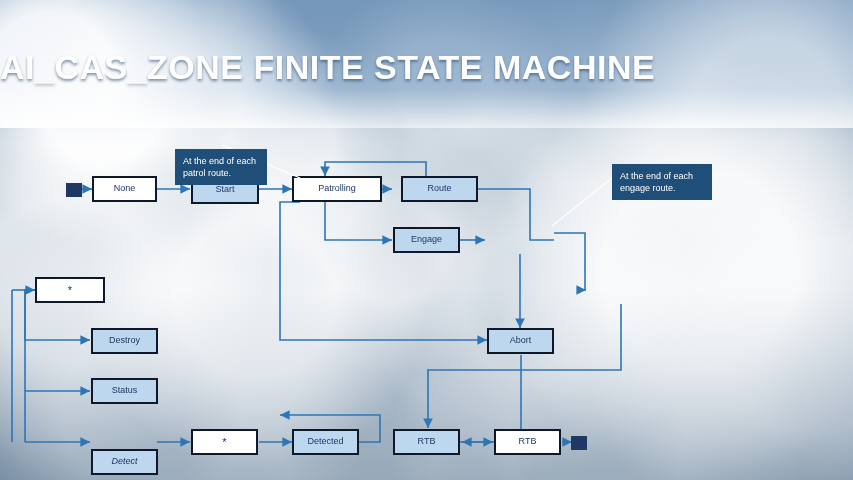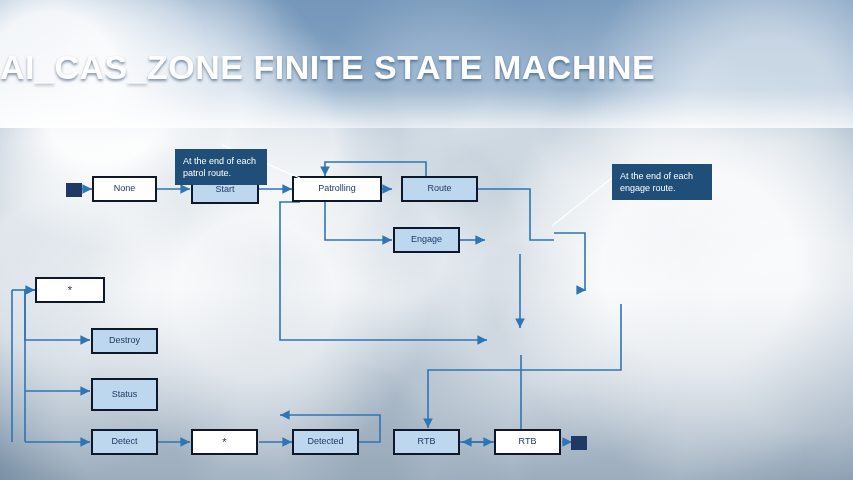--- a/index.html
+++ b/index.html
@@ -224,34 +224,37 @@
   <div class="node fill-blue" style="left:393px; top:176px; width:77px; height:26px;margin-left:8px;">
     <span>Route</span>
   </div>
 
   <div class="node fill-blue" style="left:393px; top:227px; width:67px; height:26px;">
     <span>Engage</span>
   </div>
 
 
 
+  <div class="node fill-blue" style="left:487px; top:328px; width:67px; height:26px;">
+    <span>Abort</span>
+  </div>
 
   <div class="node fill-white wild" style="left:35px; top:277px; width:70px; height:26px;">
     <span>*</span>
   </div>
 
   <div class="node fill-blue" style="left:91px; top:328px; width:67px; height:26px;">
     <span>Destroy</span>
   </div>
 
-  <div class="node fill-blue" style="left:91px; top:378px; width:67px; height:33px;">
+  <div class="node fill-blue" style="left:91px; top:378px; width:67px; height:26px;">
     <span>Status</span>
   </div>
 
-  <div class="node fill-blue" style="left:91px; top:429px; width:67px; height:26px;">
+  <div class="node fill-blue" style="left:91px; top:449px; width:67px; height:26px;font-style:italic;">
     <span>Detect</span>
   </div>
 
   <div class="node fill-white wild" style="left:191px; top:429px; width:67px; height:26px;">
     <span>*</span>
   </div>
 
   <div class="node fill-blue" style="left:292px; top:429px; width:67px; height:26px;">
     <span>Detected</span>
   </div>

